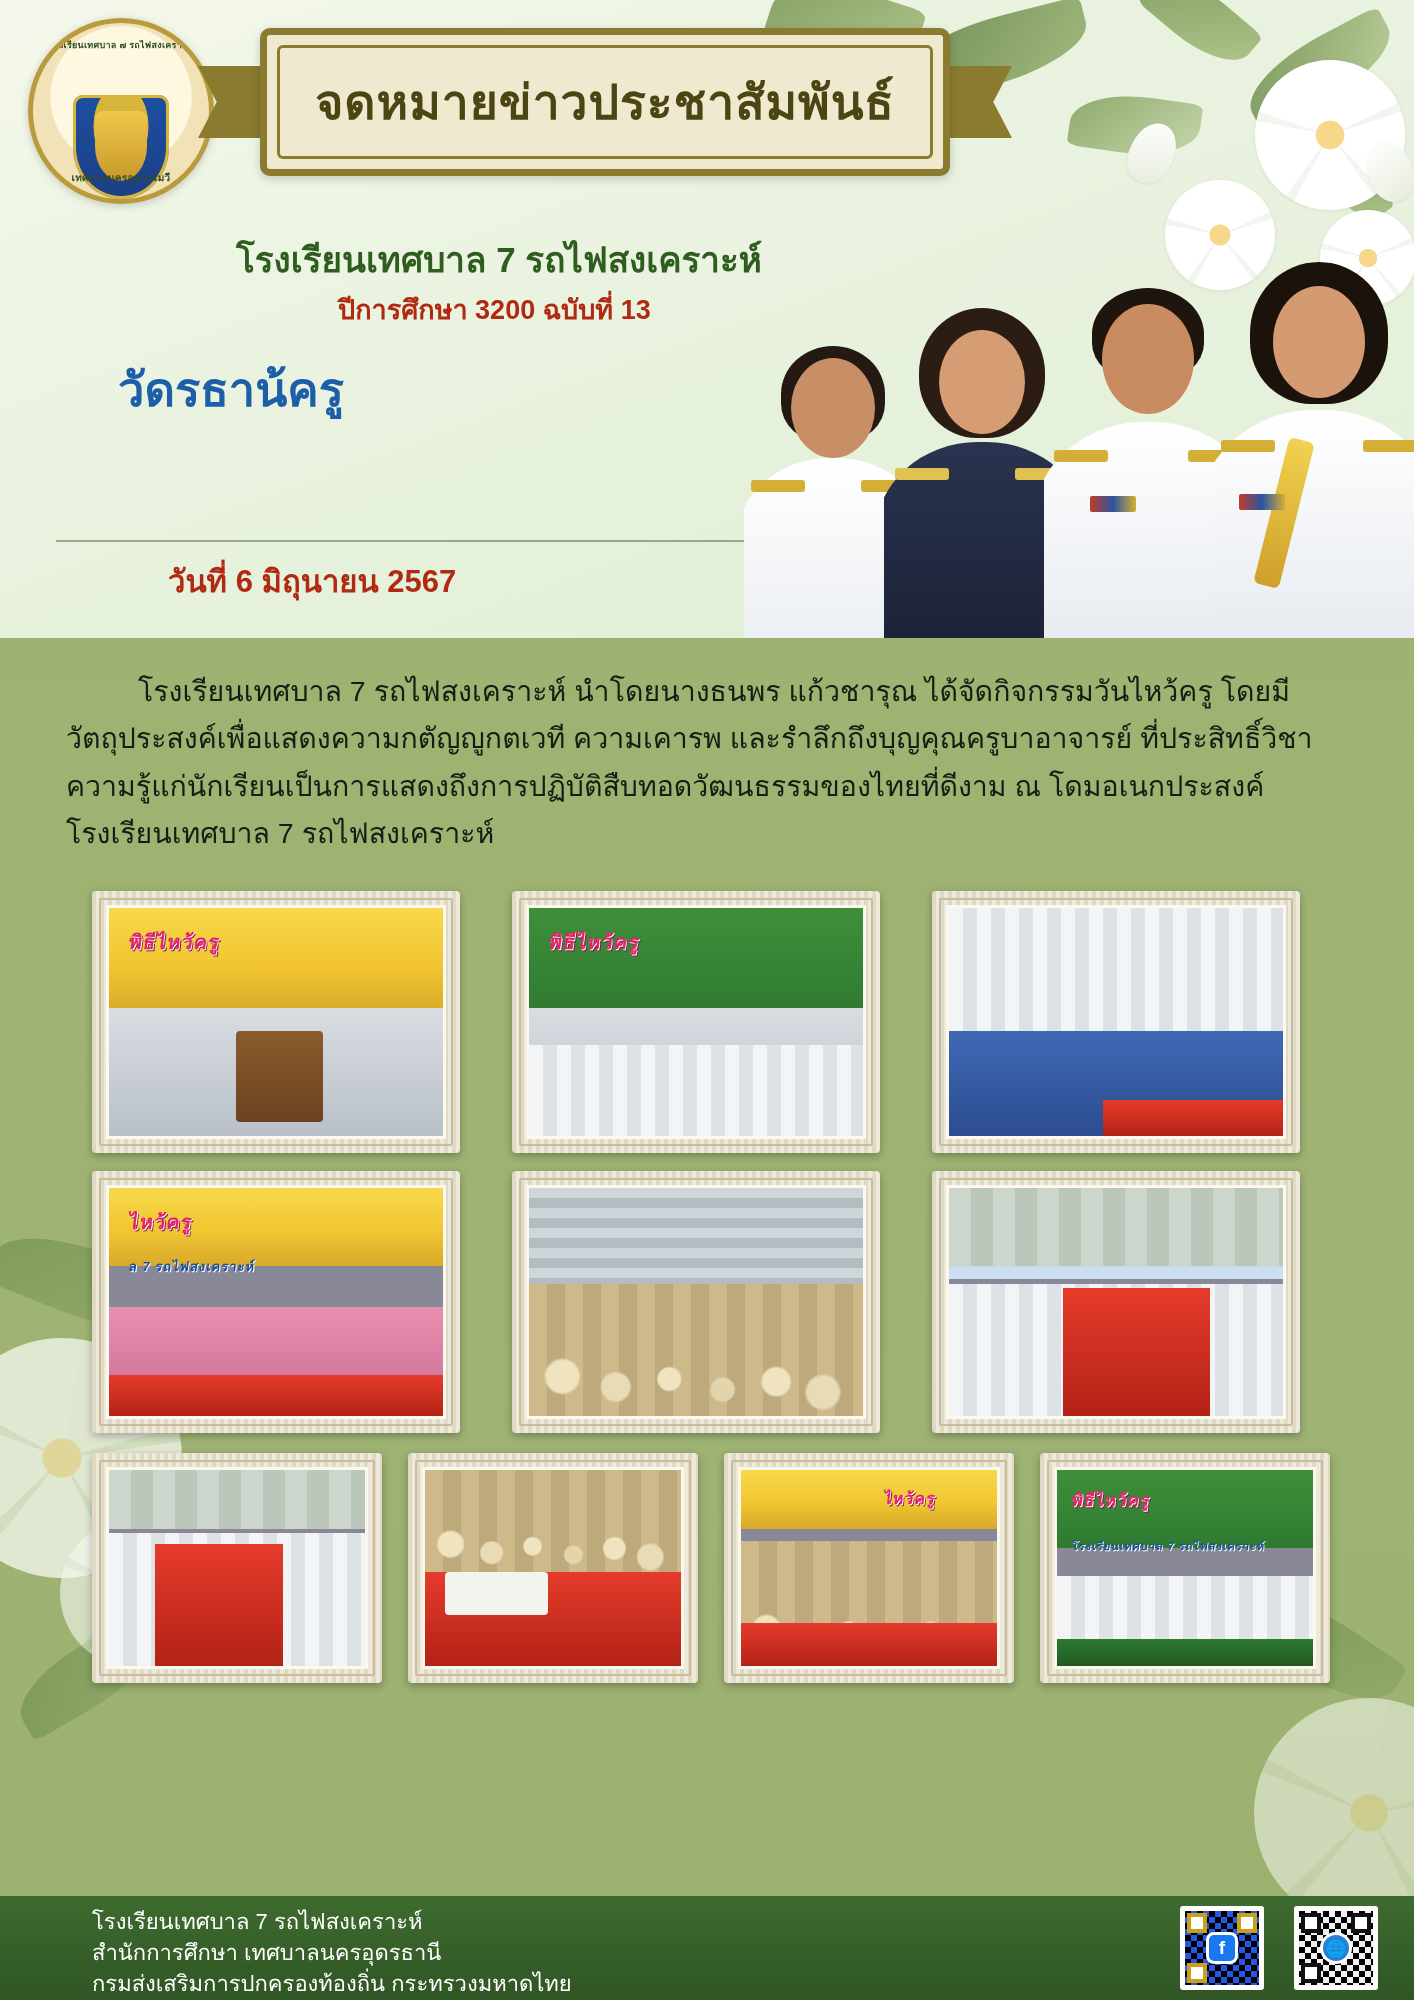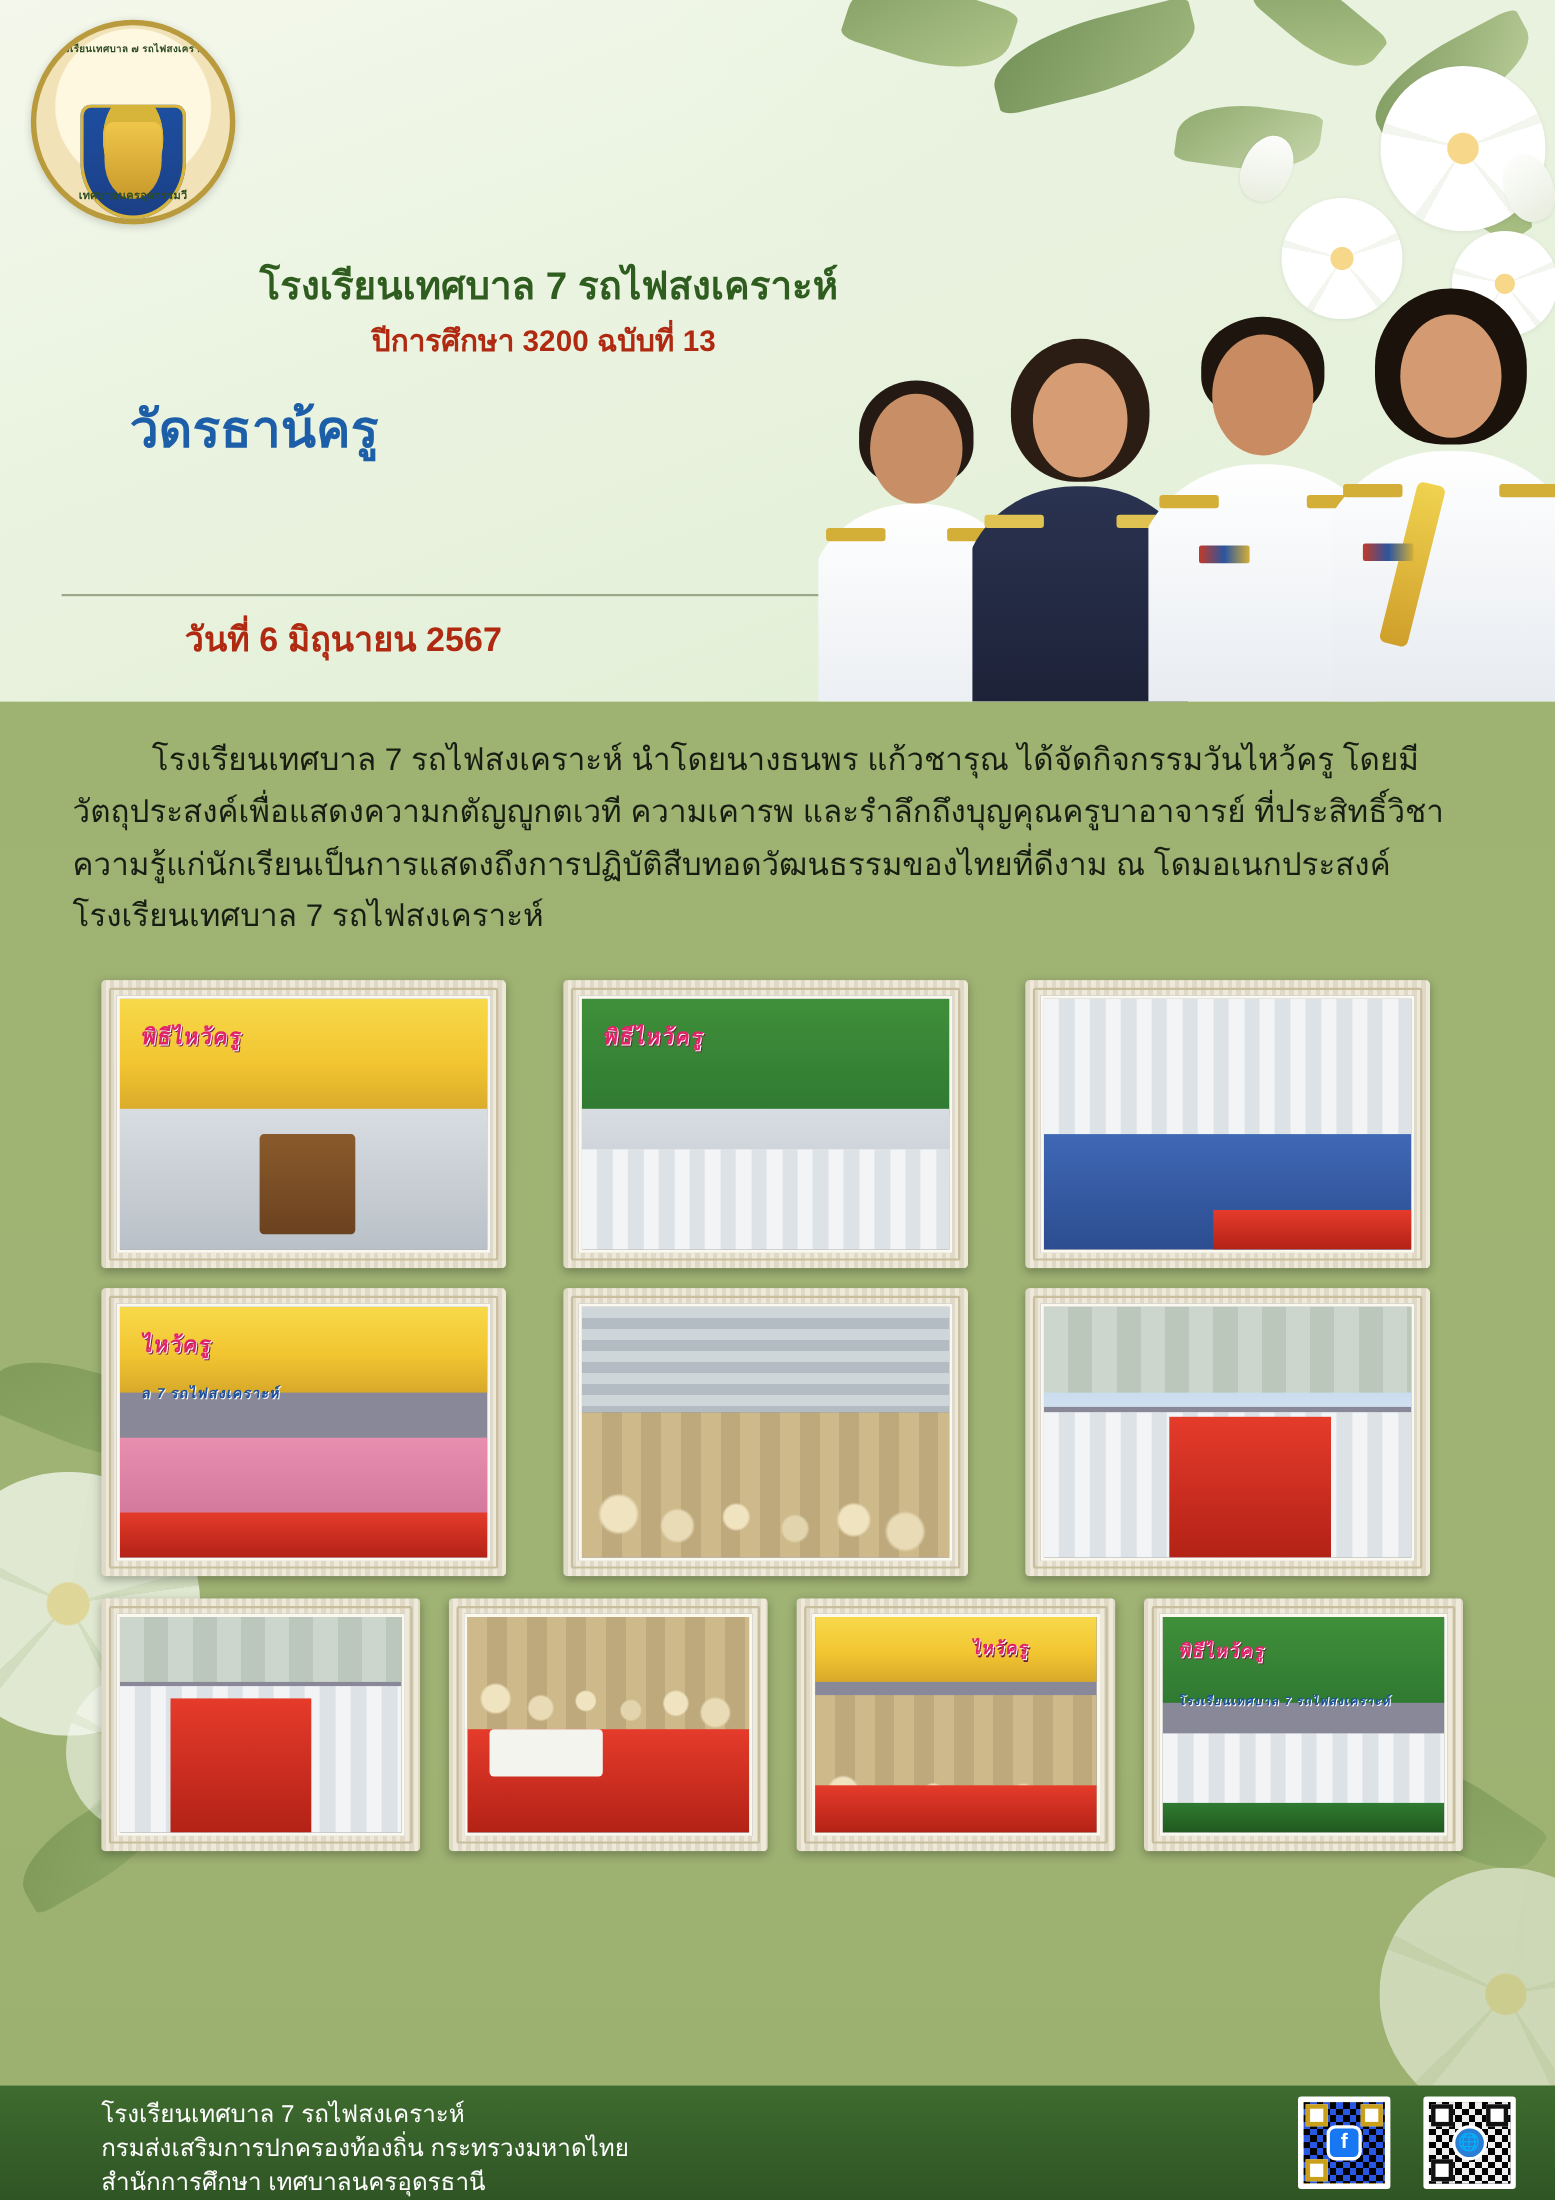--- a/index.html
+++ b/index.html
@@ -324,20 +324,27 @@
     <div class="flower f3"></div>
     <div class="bud b1"></div>
     <div class="bud b2"></div>
 
     <div class="logo">
       <div class="ring-text-top">โรงเรียนเทศบาล ๗ รถไฟสงเคราะห์</div>
       <div class="emblem"></div>
       <div class="ring-text-bot">เทศบาลนครอุจกรรมวี</div>
     </div>
 
+    <div class="ribbon-wrap">
+      <div class="ribbon-tail left"></div>
+      <div class="ribbon-tail right"></div>
+      <div class="ribbon">
+        <div class="ribbon-title">จดหมายข่าวประชาสัมพันธ์</div>
+      </div>
+    </div>
 
     <div class="school-name">โรงเรียนเทศบาล 7 รถไฟสงเคราะห์</div>
     <div class="issue-line">ปีการศึกษา 3200 ฉบับที่ 13</div>
 
     <div class="event-title">
       <span>วัดรธาน้ครู</span>
     </div>
 
     <div class="divider"></div>
     <div class="date-line">วันที่ 6 มิถุนายน 2567</div>
@@ -502,22 +509,22 @@
           </div>
         </div>
       </div>
 
     </div>
   </div>
 
   <div class="footer">
     <div class="footer-lines">
       <div>โรงเรียนเทศบาล 7 รถไฟสงเคราะห์</div>
+      <div>สำนักการศึกษา เทศบาลนครอุดรธานี</div>
       <div>กรมส่งเสริมการปกครองท้องถิ่น กระทรวงมหาดไทย</div>
-      <div>สำนักการศึกษา เทศบาลนครอุดรธานี</div>
     </div>
     <div class="qr-group">
       <div class="qr fb">
         <div class="mod"></div>
         <div class="eye tl"></div>
         <div class="eye tr"></div>
         <div class="eye bl"></div>
         <div class="center-badge">f</div>
       </div>
       <div class="qr">

